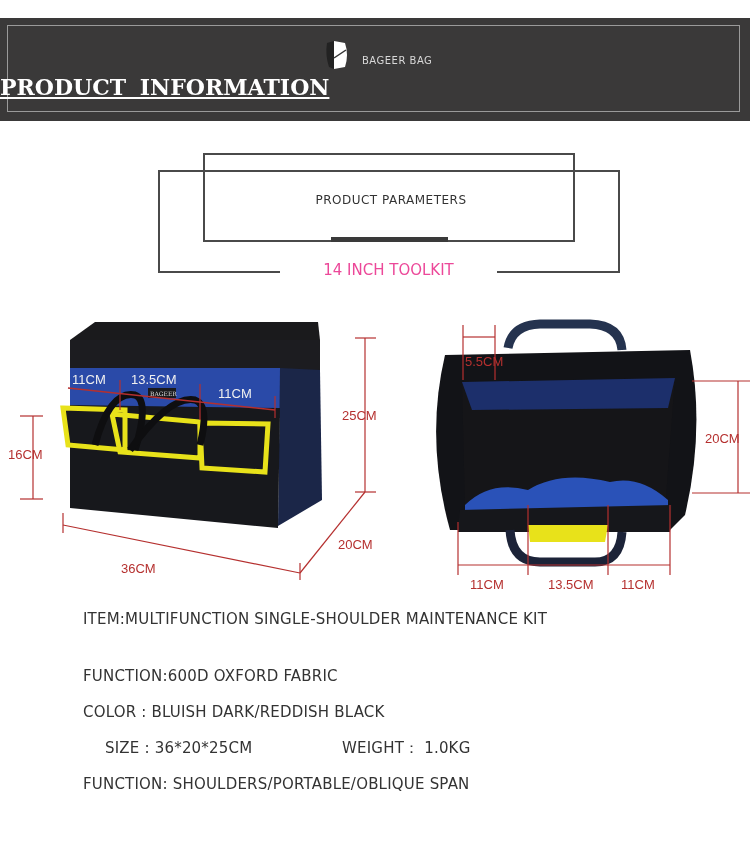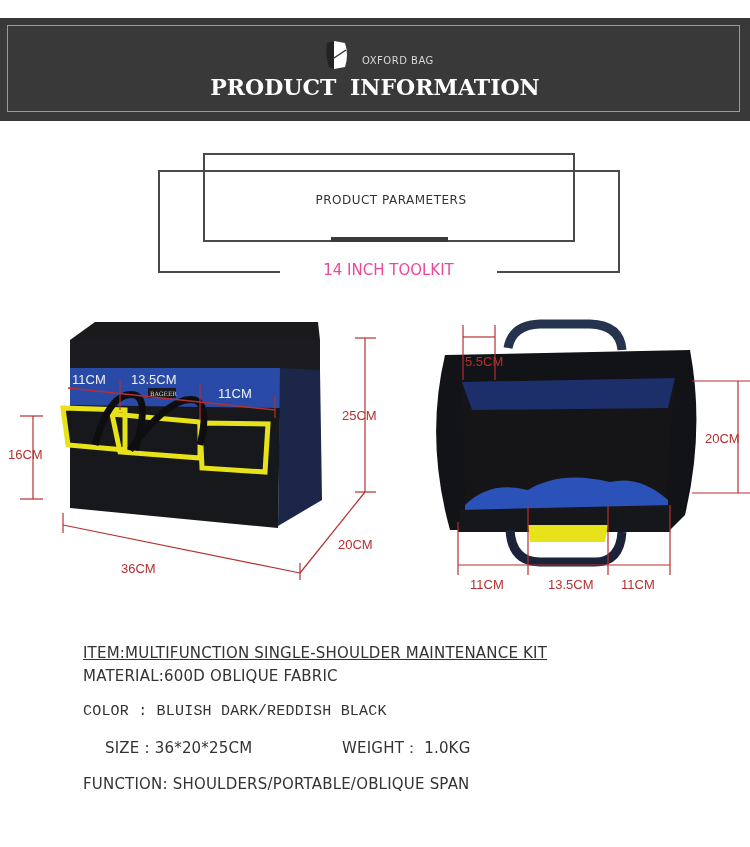--- a/index.html
+++ b/index.html
@@ -1,21 +1,21 @@
 <!DOCTYPE html>
 <html><head>
 <meta charset="utf-8">
 <style>
   html,body{margin:0;padding:0;background:#fff;}
   body{width:750px;height:847px;position:relative;overflow:hidden;font-family:"DejaVu Sans",sans-serif;}
   .banner{position:absolute;left:0;top:18px;width:750px;height:103px;background:#3a3939;}
   .banner-frame{position:absolute;left:7px;top:7px;width:733px;height:87px;border:1px solid #9a9a9a;box-sizing:border-box;}
   .logo{position:absolute;left:323px;top:40px;width:28px;height:30px;}
   .brand{position:absolute;left:362px;top:55px;color:#d8d8d8;font-size:10px;letter-spacing:0.5px;}
-  .banner-title{position:absolute;left:0;width:750px;top:74px;text-align:center;color:#fff;font-family:"DejaVu Serif",serif;font-weight:bold;font-size:22px;letter-spacing:0px;word-spacing:6px;}
+  .banner-title{position:absolute;left:0;width:750px;top:74px;color:#fff;font-family:"DejaVu Serif",serif;font-weight:bold;font-size:22px;letter-spacing:0px;word-spacing:6px;text-decoration:underline;}
   .box-inner{position:absolute;left:203px;top:153px;width:372px;height:89px;border:2px solid #4a4a4a;box-sizing:border-box;}
   .box-outer-top{position:absolute;left:158px;top:170px;width:462px;height:2px;background:#4a4a4a;}
   .box-outer-left{position:absolute;left:158px;top:170px;width:2px;height:103px;background:#4a4a4a;}
   .box-outer-right{position:absolute;left:618px;top:170px;width:2px;height:103px;background:#4a4a4a;}
   .box-outer-bl{position:absolute;left:158px;top:271px;width:122px;height:2px;background:#4a4a4a;}
   .box-outer-br{position:absolute;left:497px;top:271px;width:123px;height:2px;background:#4a4a4a;}
   .thick-bar{position:absolute;left:331px;top:237px;width:117px;height:5px;background:#3a3a3a;}
   .params-title{position:absolute;left:203px;width:376px;top:193px;text-align:center;font-size:12px;color:#333;letter-spacing:0.5px;}
   .kit-label{position:absolute;left:280px;width:217px;top:261px;text-align:center;font-size:15px;color:#ec4899;}
   .photo{position:absolute;}
@@ -26,21 +26,21 @@
 <body>
 
 <div class="banner">
   <div class="banner-frame"></div>
 </div>
 <svg class="logo" viewBox="0 0 28 30">
   <path d="M4 3 L11 1 L11 29 L6 27 Q2 15 4 3Z" fill="#222"></path>
   <path d="M11 1 L22 3 Q26 15 22 27 L11 29Z" fill="#fff"></path>
   <path d="M11 18 L23 10" stroke="#333" stroke-width="1.5"></path>
 </svg>
-<div class="brand">OXFORD BAG</div>
+<div class="brand">BAGEER BAG</div>
 <div class="banner-title">PRODUCT INFORMATION</div>
 
 <div class="box-inner"></div>
 <div class="box-outer-top"></div>
 <div class="box-outer-left"></div>
 <div class="box-outer-right"></div>
 <div class="box-outer-bl"></div>
 <div class="box-outer-br"></div>
 <div class="thick-bar"></div>
 <div class="params-title">PRODUCT PARAMETERS</div>
@@ -102,18 +102,18 @@
   <line x1="128" y1="205" x2="128" y2="275" stroke="#b5302f" stroke-width="1.2"></line>
   <line x1="208" y1="205" x2="208" y2="275" stroke="#b5302f" stroke-width="1.2"></line>
   <line x1="270" y1="205" x2="270" y2="275" stroke="#b5302f" stroke-width="1.2"></line>
 </svg>
 <div class="dim" style="left:465px;top:306px;margin-top:48px;">5.5CM</div>
 <div class="dim" style="left:705px;top:431px;">20CM</div>
 <div class="dim" style="left:470px;top:577px;">11CM</div>
 <div class="dim" style="left:548px;top:577px;">13.5CM</div>
 <div class="dim" style="left:621px;top:577px;">11CM</div>
 
-<div class="spec" style="top:644px;text-decoration:underline;">ITEM:MULTIFUNCTION SINGLE-SHOULDER MAINTENANCE KIT</div>
-<div class="spec" style="top:667px;">MATERIAL:600D OBLIQUE FABRIC</div>
-<div class="spec" style="top:703px;font-family:Liberation Mono, monospace;">COLOR : BLUISH DARK/REDDISH BLACK</div>
+<div class="spec" style="top:610px;">ITEM:MULTIFUNCTION SINGLE-SHOULDER MAINTENANCE KIT</div>
+<div class="spec" style="top:667px;">FUNCTION:600D OXFORD FABRIC</div>
+<div class="spec" style="top:703px;">COLOR : BLUISH DARK/REDDISH BLACK</div>
 <div class="spec" style="top:739px;margin-left:22px;">SIZE : 36*20*25CM</div>
 <div class="spec" style="top:739px;left:342px;">WEIGHT： 1.0KG</div>
 <div class="spec" style="top:775px;">FUNCTION: SHOULDERS/PORTABLE/OBLIQUE SPAN</div>
 
 </body></html>

